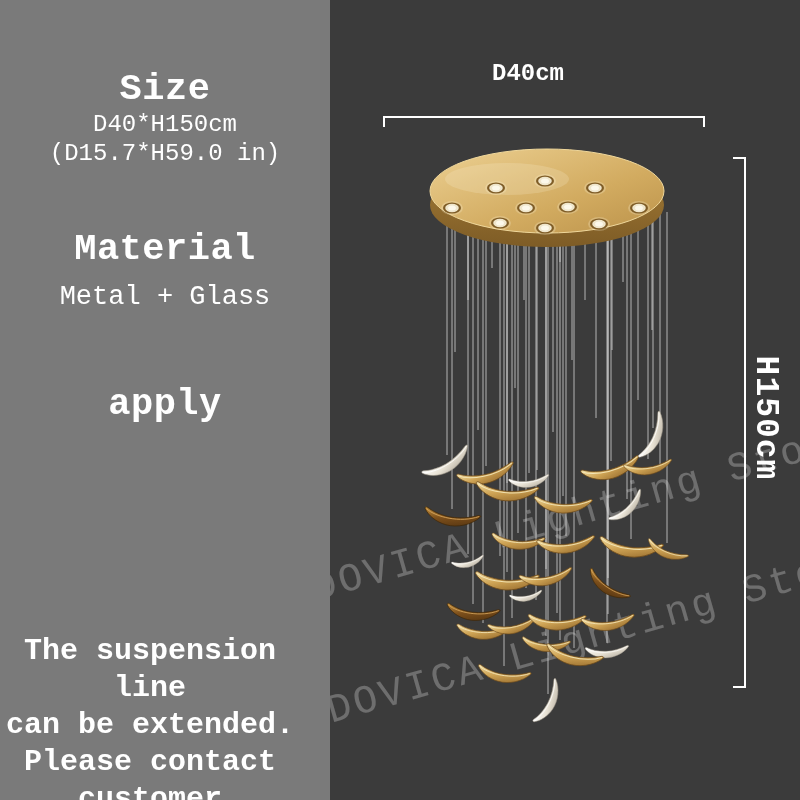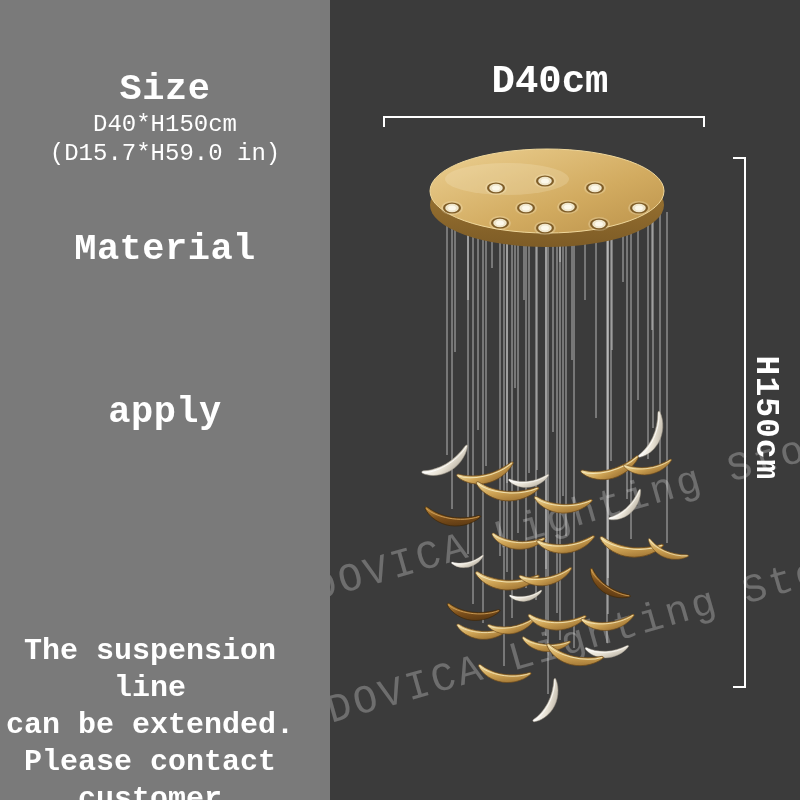--- a/index.html
+++ b/index.html
@@ -14,21 +14,21 @@
     position:absolute;left:0;top:0;width:330px;height:800px;
     background:#7a7a7a;color:#fff;text-align:center;
   }
   .spec-panel .sec{position:absolute;left:0;width:330px;}
   .h{font-weight:bold;font-size:37px;letter-spacing:.5px;}
   .v{font-size:24px;line-height:29px;white-space:pre-line;}
   .sec-size{top:68px;}
   .sec-size .v{}
   .sec-material{top:228px;}
   .sec-material .v{margin-top:13px;font-size:27px;}
-  .sec-apply{top:383px;margin-top:8px;}
+  .sec-apply{top:383px;}
   .sec-apply .v{margin-top:14px;line-height:28px;}
   .note{
     position:absolute;left:0;top:633px;width:300px;
     font-weight:bold;font-size:30px;line-height:37px;white-space:pre-line;
   }
   
   .photo-panel{
     position:absolute;left:330px;top:0;width:470px;height:800px;
     background:#3b3b3b;overflow:hidden;
   }
@@ -36,21 +36,21 @@
     position:absolute;white-space:nowrap;
     font-size:40px;letter-spacing:3px;color:rgba(230,230,230,.30);
     transform:translate(-50%,-50%) rotate(-16deg);
     pointer-events:none;
   }
   .wm1{left:230px;top:520px;}
   .wm2{left:245px;top:642px;}
   .chandelier-svg{position:absolute;left:0;top:0;}
   
   .dim-label{position:absolute;color:#fff;font-weight:bold;}
-  .dia-label{left:59px;top:60px;width:322px;text-align:center;font-size:39px;}
+  .dia-label{left:37px;top:60px;width:322px;text-align:center;font-size:24px;}
   .dia-bracket{
     position:absolute;left:53px;top:116px;width:318px;height:9px;
     border-top:2px solid #fff;border-left:2px solid #fff;border-right:2px solid #fff;
   }
   .hgt-bracket{
     position:absolute;left:403px;top:157px;width:11px;height:527px;
     border-right:2px solid #fff;border-top:2px solid #fff;border-bottom:2px solid #fff;
   }
   .hgt-label{
     left:435px;top:418px;font-size:33px;letter-spacing:1px;
@@ -63,20 +63,21 @@
 <div class="stage">
 
   <aside class="spec-panel">
     <section class="sec sec-size">
       <div class="h">Size</div>
       <div class="v">D40*H150cm
 (D15.7*H59.0 in)</div>
     </section>
     <section class="sec sec-material">
       <div class="h">Material</div>
+      <div class="v">Metal + Glass</div>
     </section>
     <section class="sec sec-apply">
       <div class="h">apply</div>
     </section>
     <div class="note">The suspension line
 can be extended.
 Please contact
 customer service.</div>
   </aside>
 

